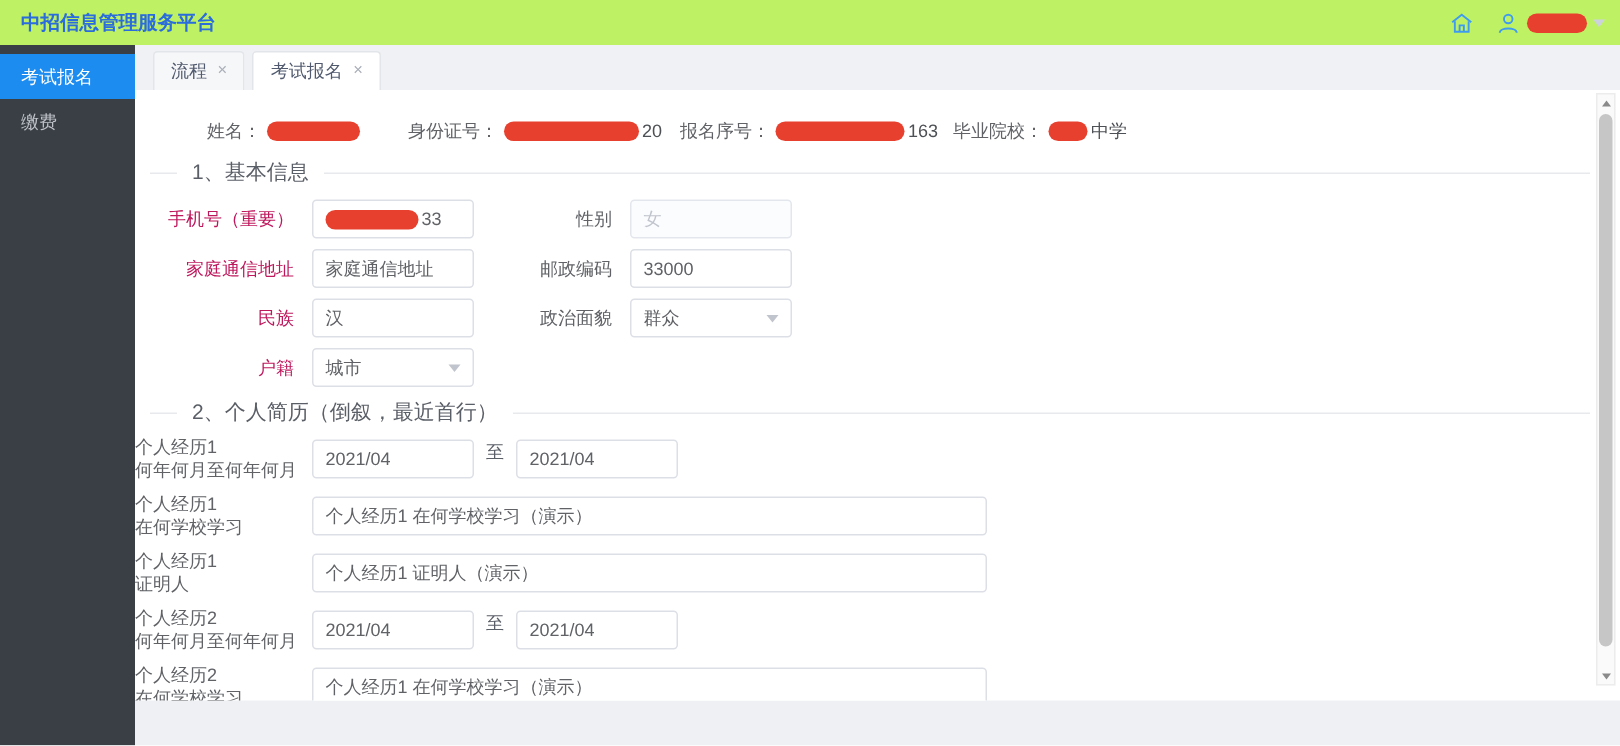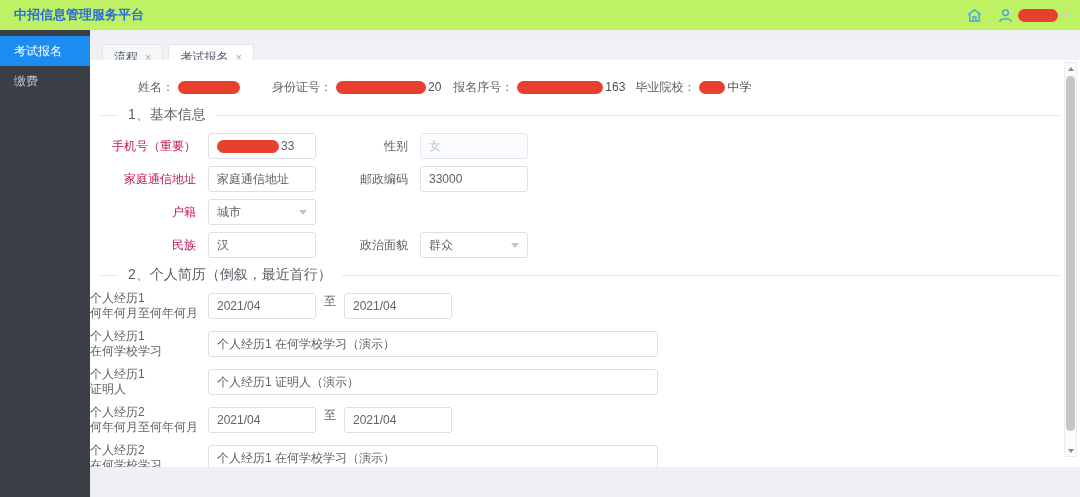--- a/index.html
+++ b/index.html
@@ -18,21 +18,21 @@
 
   
   .redact{display:inline-block;height:13px;background:#e8402e;border-radius:7px;vertical-align:middle;}
 
   
   .sidebar{position:absolute;left:0;top:30px;width:90px;height:467px;background:#3a3e45;padding-top:6px;box-sizing:border-box;}
   .side-item{height:30px;line-height:30px;padding-left:14px;font-size:12px;color:#bfc3c9;cursor:pointer;}
   .side-item.active{background:#1d8cf0;color:#ffffff;}
 
   
-  .tabbar{position:absolute;left:90px;top:40px;width:990px;height:30px;background:#eff1f4;
+  .tabbar{position:absolute;left:90px;top:30px;width:990px;height:30px;background:#eff1f4;
           display:flex;align-items:flex-end;padding-left:12px;box-sizing:border-box;}
   .tab{height:25px;display:flex;align-items:center;gap:7px;padding:0 11px;font-size:12px;color:#515a6e;
        background:#f6f7f9;border:1px solid #e2e5e9;border-bottom:none;border-radius:3px 3px 0 0;
        margin-right:5px;cursor:pointer;}
   .tab.active{background:#ffffff;}
   .tab-close{font-size:11px;color:#a9aeb8;line-height:1;cursor:pointer;}
 
   
   .content{position:absolute;left:90px;top:60px;width:990px;height:407px;background:#ffffff;overflow:hidden;}
 
@@ -161,37 +161,37 @@
     </div>
 
     <div class="fr">
       <div class="lab1">家庭通信地址</div>
       <input class="ipt w-sm" value="家庭通信地址" style="">
       <div class="lab2">邮政编码</div>
       <input class="ipt w-sm" value="33000" style="">
     </div>
 
     <div class="fr">
-      <div class="lab1">户籍</div>
-      <div class="ipt w-sm select">
-        <span>城市</span>
-        <span class="sel-caret"></span>
-      </div>
-    </div>
-
-    <div class="fr">
       <div class="lab1">民族</div>
       <input class="ipt w-sm" value="汉" style="">
       <div class="lab2">政治面貌</div>
       <div class="ipt w-sm select">
         <span>群众</span>
         <span class="sel-caret"></span>
       </div>
     </div>
 
+    <div class="fr">
+      <div class="lab1">户籍</div>
+      <div class="ipt w-sm select">
+        <span>城市</span>
+        <span class="sel-caret"></span>
+      </div>
+    </div>
+
     <div class="section-title">
       <span class="line-l"></span>
       <span class="txt">2、个人简历（倒叙，最近首行）</span>
       <span class="line-r"></span>
     </div>
 
     <div class="fr2">
       <div class="lab-2line">
         <span>个人经历1</span>
         <span>何年何月至何年何月</span>

